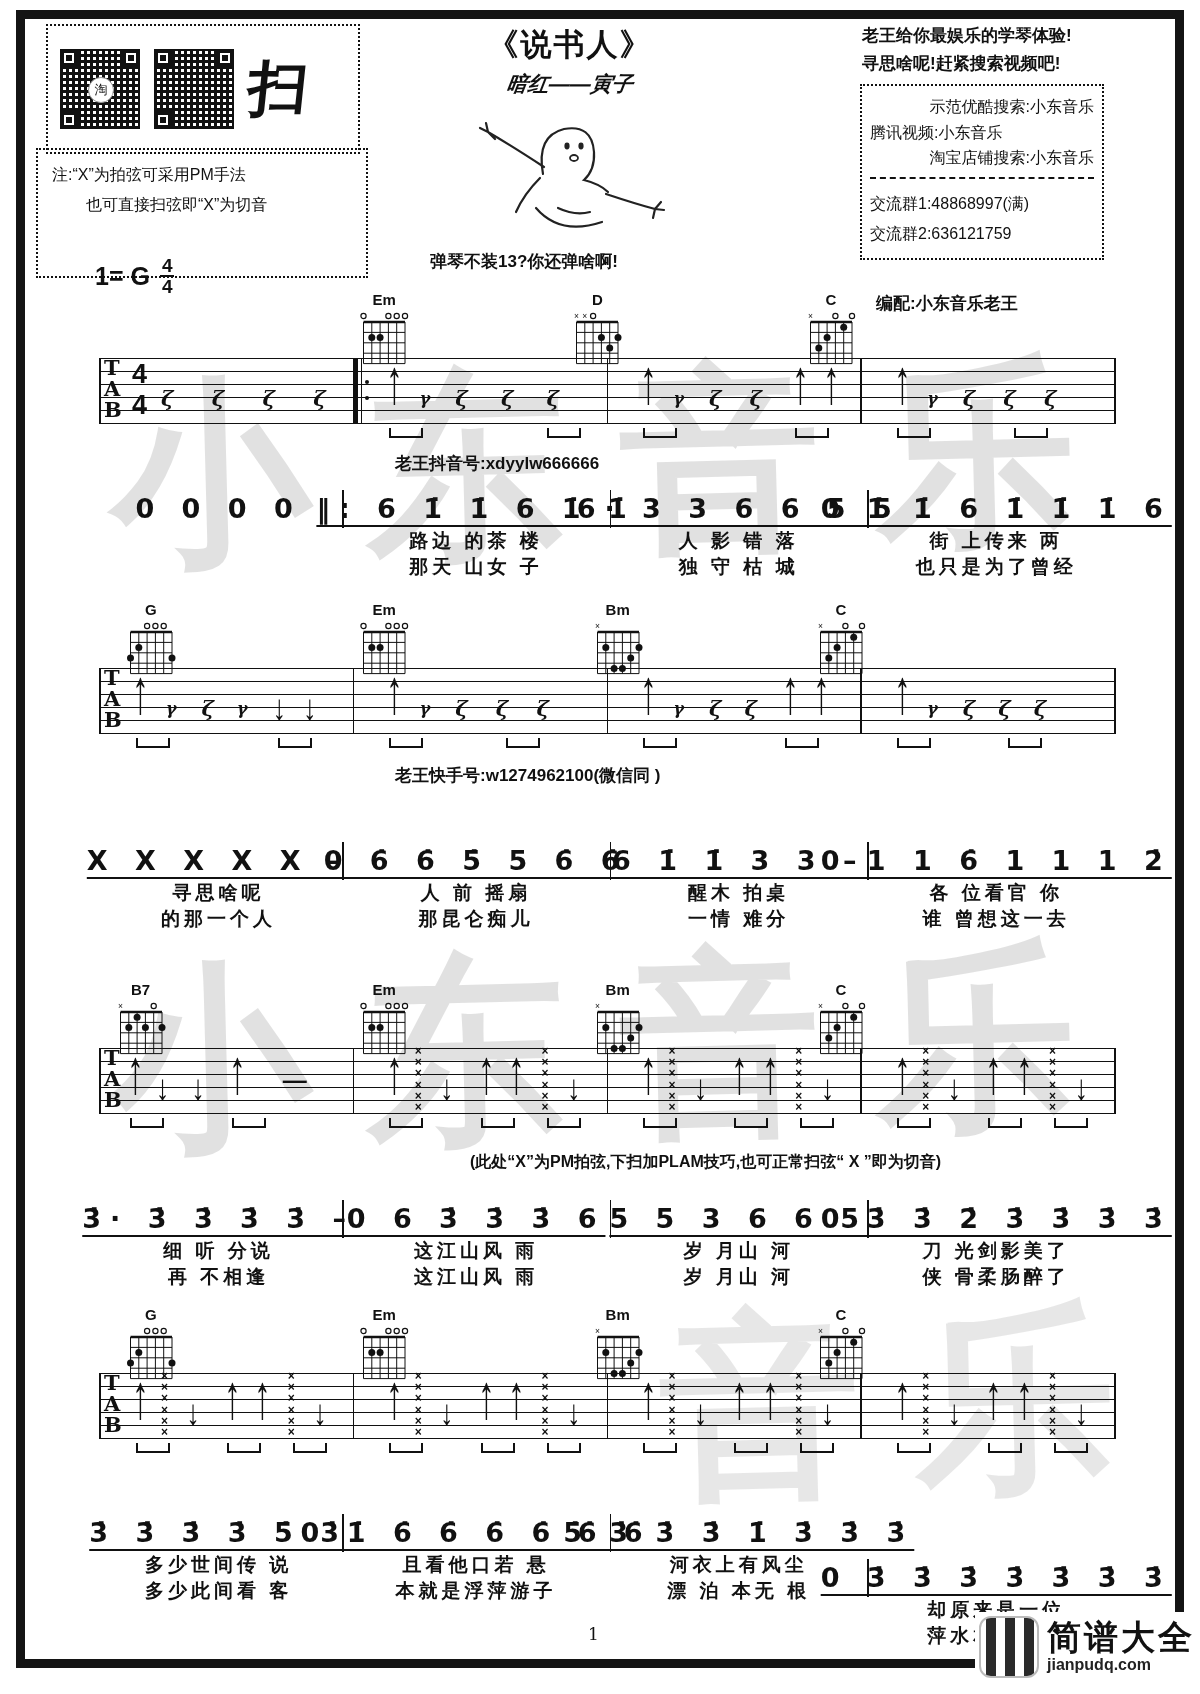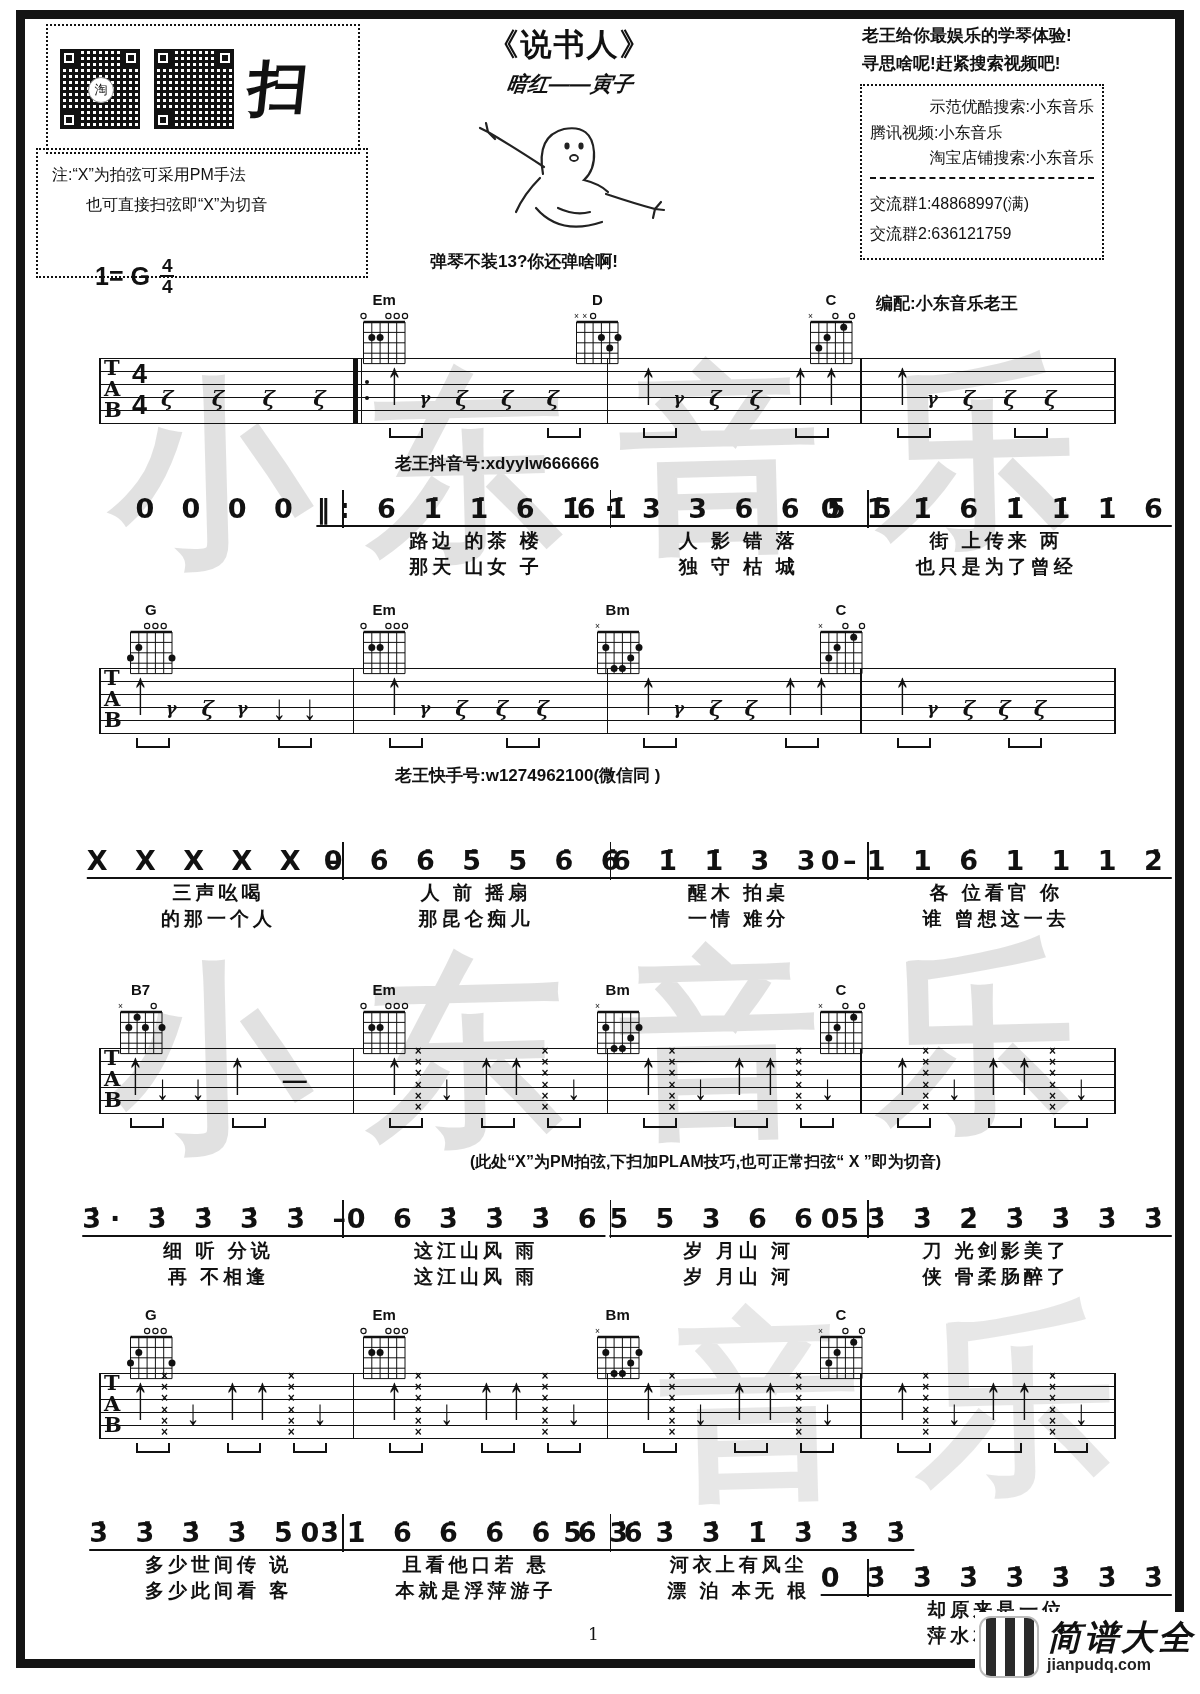--- a/index.html
+++ b/index.html
@@ -65,21 +65,21 @@
   .jp-n{height:40px;display:flex;justify-content:center;align-items:center;
         font-size:27px;font-weight:600;letter-spacing:9px;font-family:"DejaVu Sans",sans-serif;white-space:nowrap;}
   .jp-n.u{text-decoration:underline;text-decoration-thickness:2px;text-underline-offset:7px;}
   .jp-l{height:26px;display:flex;justify-content:center;align-items:center;
         font-size:19px;font-weight:600;letter-spacing:4px;white-space:nowrap;}
   
   .pagenum{left:588px;top:1624px;font-size:17px;font-family:"DejaVu Serif",serif;}
   .logo{left:975px;top:1612px;display:flex;align-items:center;gap:8px;background:#fff;padding:4px;}
   .piano{width:60px;height:62px;border:2px solid #bbb;border-radius:12px;box-sizing:border-box;
          background:repeating-linear-gradient(90deg,#fff 0 5px,#2a2a2a 5px 15px,#fff 15px 19px);}
-  .logo-txt .t1{font-size:34px;font-weight:700;letter-spacing:3px;line-height:1.05;font-style:italic;}
+  .logo-txt .t1{font-size:34px;font-weight:700;letter-spacing:3px;line-height:1.05;}
   .logo-txt .t2{font-size:16px;font-weight:600;color:#222;}
 </style>
 </head>
 <body>
 
 <div class="page">
 
   <div class="wm" style="left:110px;top:330px;">小东音乐</div>
   <div class="wm" style="left:110px;top:915px;">小东音乐</div>
   <div class="wm" style="left:660px;top:1270px;opacity:.10;">音乐</div>
@@ -724,21 +724,21 @@
         <div class="jp-cell" style="width: 25%;">
           <i class="mbar"></i>
           <div class="jp-n u">0 1̇ 1̇ 6 1̇ 1̇ 1̇ 6</div>
           <div class="jp-l">街 上传来 两</div>
           <div class="jp-l">也只是为了曾经</div>
         </div>
       </div>
     <div class="jp" style="top:840px;">
         <div class="jp-cell" style="width: 24%;">
           <div class="jp-n u">X X X X X –</div>
-          <div class="jp-l">三声吆喝</div>
+          <div class="jp-l">寻思啥呢</div>
           <div class="jp-l">的那一个人</div>
         </div>
         <div class="jp-cell" style="width: 26%;">
           <i class="mbar"></i>
           <div class="jp-n u">0 6̇ 6̇ 5̇ 5 6̇ 6̇</div>
           <div class="jp-l">人 前 摇扇</div>
           <div class="jp-l">那昆仑痴儿</div>
         </div>
         <div class="jp-cell" style="width: 25%;">
           <i class="mbar"></i>

